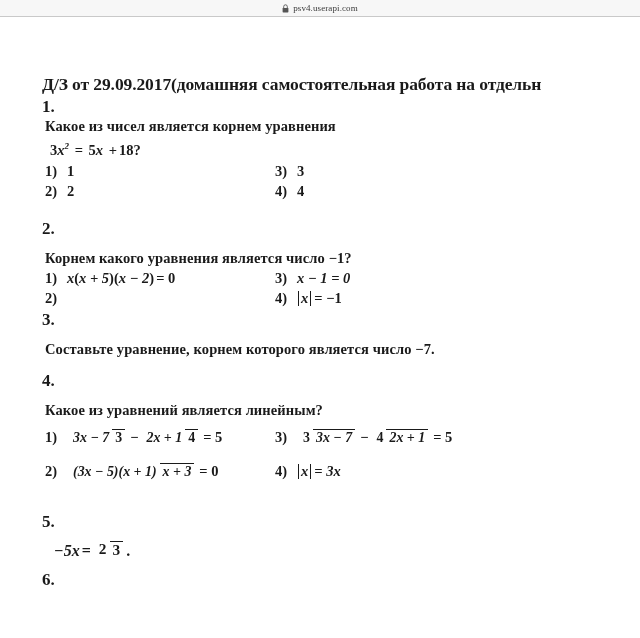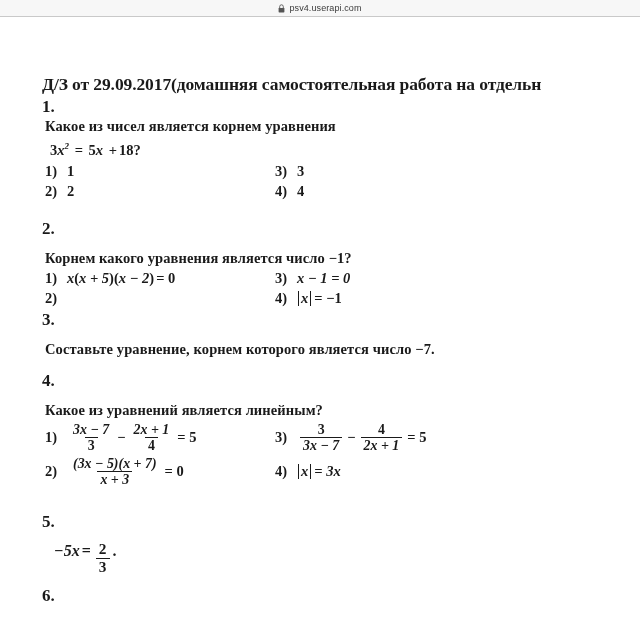--- a/index.html
+++ b/index.html
@@ -22,21 +22,21 @@
     border-bottom: 1px solid #c9c9c9;
     display: flex;
     align-items: center;
     justify-content: center;
     position: relative;
   }
   .addr {
     display: flex;
     align-items: center;
     gap: 4px;
-    font-family: Liberation Sans, sans-serif;
+    font-family: Liberation Serif, serif;
     font-size: 9px;
     color: #3a3a3a;
     letter-spacing: 0.1px;
   }
   .lock-icon {
     width: 7px;
     height: 9px;
     position: relative;
     display: inline-block;
   }
@@ -125,21 +125,21 @@
     border-right: 1.4px solid #1a1a1a;
     padding: 0 2px;
     margin: 0 1px;
     display: inline-block;
     line-height: 1.05em;
   }
 
   
   .frac {
     display: inline-flex;
-    flex-direction: column;
+    flex-direction: row;
     align-items: center;
     vertical-align: middle;
     margin: 0 3px;
     font-size: 0.96em;
     position: relative;
     top: -1px;
   }
   .frac .num { padding: 0 3px 0px 3px; line-height: 1.08em; }
   .frac .den { padding: 0px 3px 0 3px; line-height: 1.08em; border-top: 1.5px solid #1a1a1a; }
 
@@ -285,21 +285,21 @@
             </span><span class="op mn">= 5</span>
           </span>
         </div>
       </div>
 
       <div class="opt-row tall-row">
         <div class="opt opt-a">
           <span class="opt-lab">2)</span>
           <span class="opt-body">
             <span class="frac">
-              <span class="num mi">(3x − 5)(x + 7)</span>
+              <span class="num mi">(3x − 5)(x + 1)</span>
               <span class="den mi">x + 3</span>
             </span><span class="op mn">= 0</span>
           </span>
         </div>
         <div class="opt">
           <span class="opt-lab">4)</span>
           <span class="opt-body">
             <span class="abs mi">x</span><span class="op mi">= 3x</span>
           </span>
         </div>

